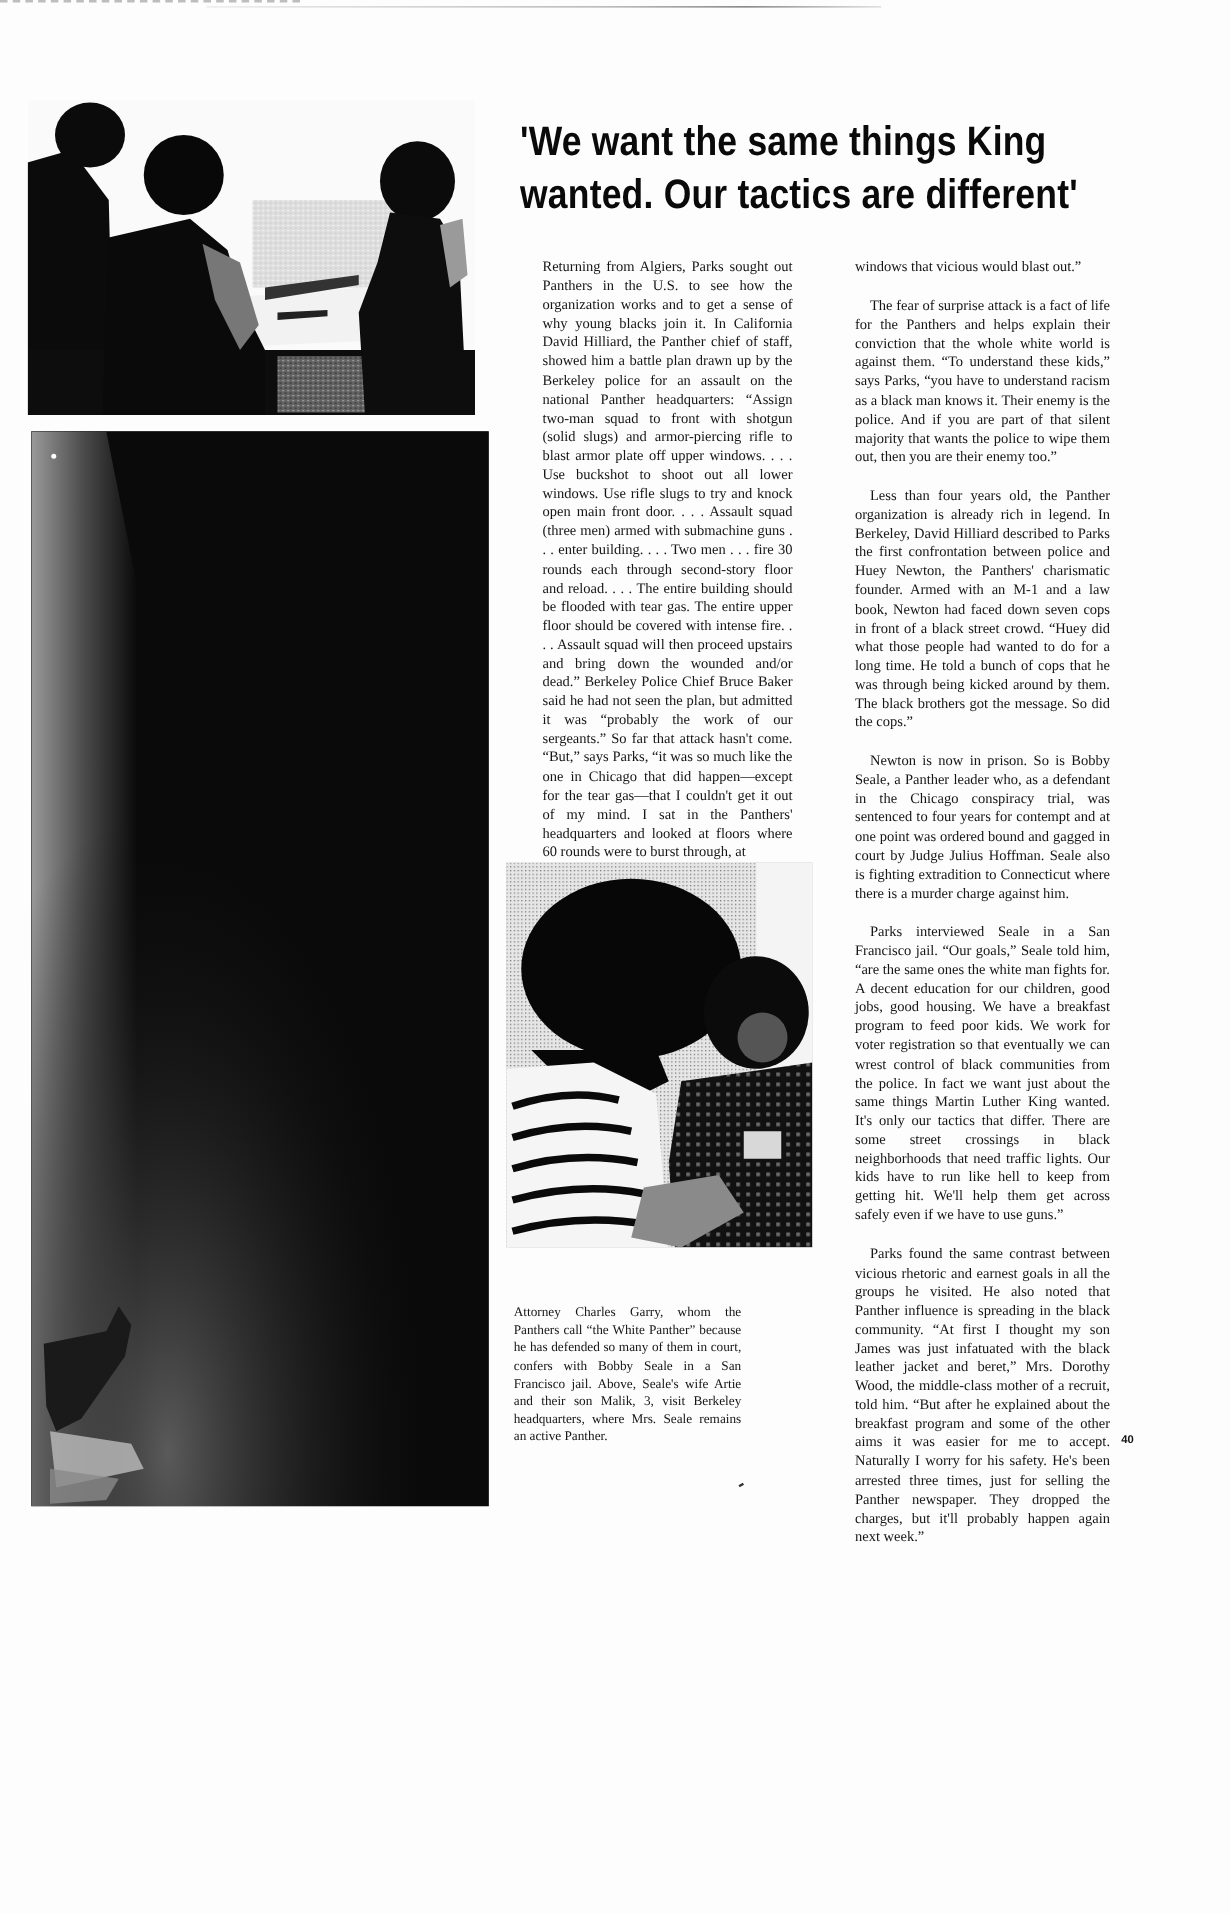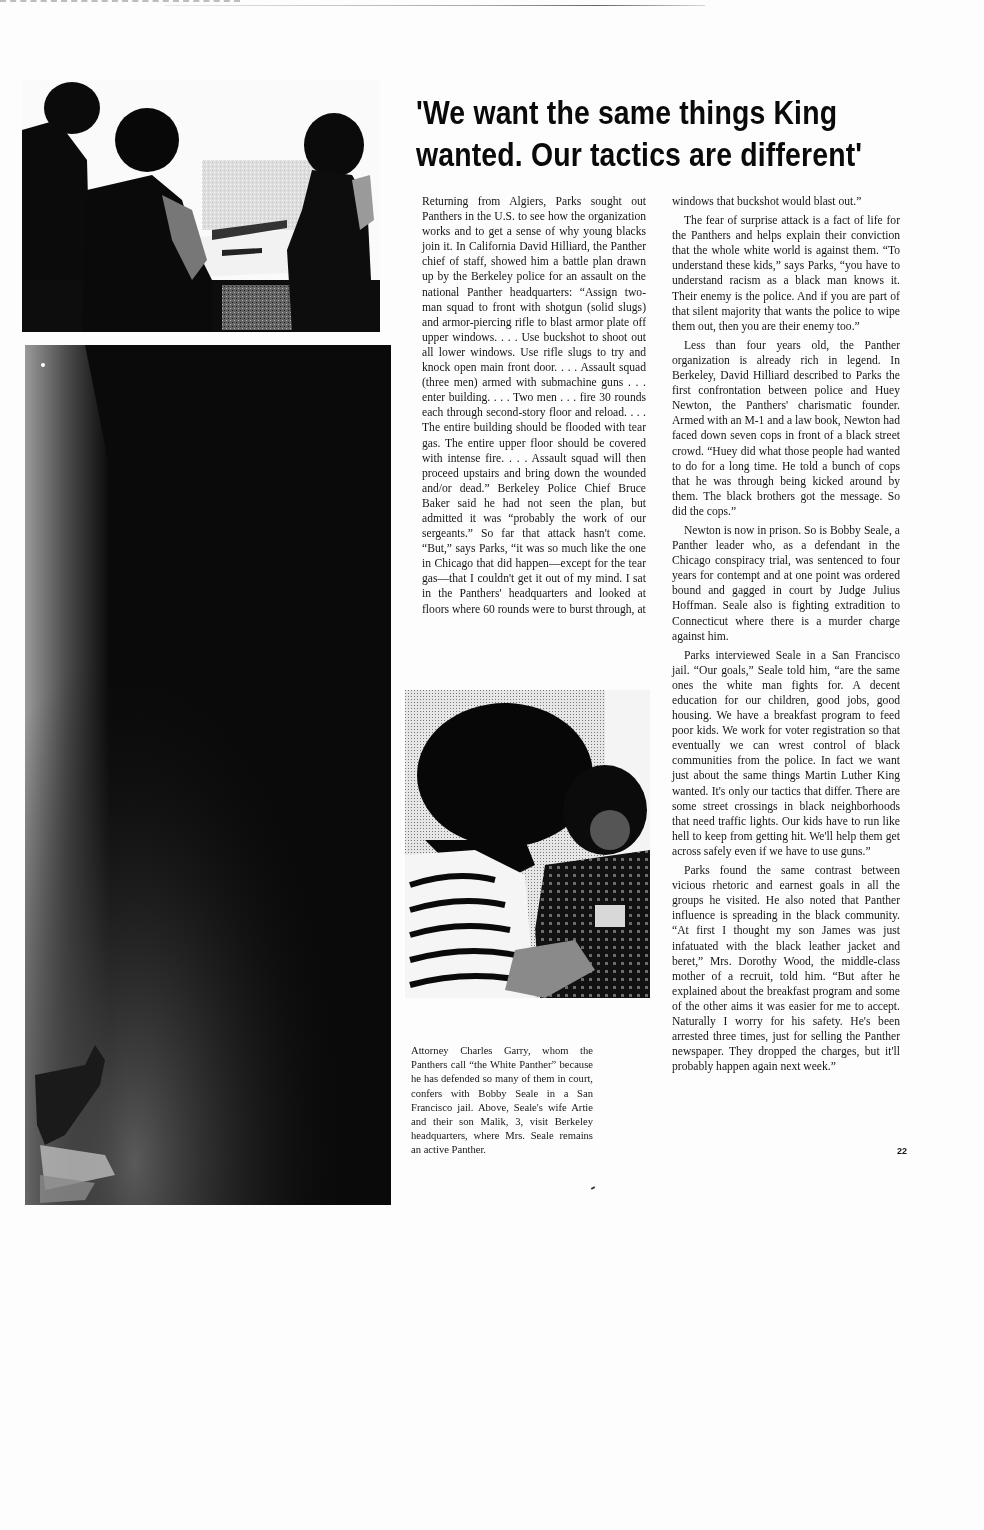--- a/index.html
+++ b/index.html
@@ -13,21 +13,21 @@
   .photo-top { left: 22px; top: 80px; width: 358px; height: 252px; background: #fff; }
   .photo-tall { left: 25px; top: 345px; width: 366px; height: 860px; background: #0a0a0a; }
   .photo-child { left: 405px; top: 690px; width: 245px; height: 308px; background: #d8d8d8; }
 
   .headline { position: absolute; left: 416px; top: 92px; width: 450px; margin: 0;
     font-family: "Liberation Sans", sans-serif; font-weight: 700; font-size: 33px; line-height: 42px;
     transform: scaleX(0.86); transform-origin: left top; letter-spacing: 0.2px; color: #0a0a0a; }
   .headline span { display: block; white-space: nowrap; }
 
   .col { position: absolute; font-size: 11.6px; line-height: 15.1px; text-align: justify; }
-  .col p { margin: 4px; }
+  .col p { margin: 16px; }
   .col p.indent { text-indent: 12px; }
   .col1 { left: 418px; top: 190px; width: 232px; }
   .col2 { left: 668px; top: 190px; width: 236px; }
 
   .caption { position: absolute; left: 411px; top: 1044px; width: 182px; font-size: 10.6px; line-height: 14.2px; text-align: justify; }
   .page-number { position: absolute; left: 897px; top: 1146px; font-family: "Liberation Sans", sans-serif; font-weight: 700; font-size: 9px; }
   .speck { position: absolute; left: 591px; top: 1187px; width: 4px; height: 2px; background: #333; transform: rotate(-30deg); }
 </style>
 </head>
 <body>
@@ -94,21 +94,21 @@
 <h1 class="headline">
   <span>'We want the same things King</span>
   <span>wanted. Our tactics are different'</span>
 </h1>
 
 <div class="col col1">
   <p>Returning from Algiers, Parks sought out Panthers in the U.S. to see how the organization works and to get a sense of why young blacks join it. In California David Hilliard, the Panther chief of staff, showed him a battle plan drawn up by the Berkeley police for an assault on the national Panther headquarters: “Assign two-man squad to front with shotgun (solid slugs) and armor-piercing rifle to blast armor plate off upper windows. . . . Use buckshot to shoot out all lower windows. Use rifle slugs to try and knock open main front door. . . . Assault squad (three men) armed with submachine guns . . . enter building. . . . Two men . . . fire 30 rounds each through second-story floor and reload. . . . The entire building should be flooded with tear gas. The entire upper floor should be covered with intense fire. . . . Assault squad will then proceed upstairs and bring down the wounded and/or dead.” Berkeley Police Chief Bruce Baker said he had not seen the plan, but admitted it was “probably the work of our sergeants.” So far that attack hasn't come. “But,” says Parks, “it was so much like the one in Chicago that did happen—except for the tear gas—that I couldn't get it out of my mind. I sat in the Panthers' headquarters and looked at floors where 60 rounds were to burst through, at</p>
 </div>
 
 <div class="col col2">
-  <p>windows that buckshot would blast out.”</p>
+  <p>windows that vicious would blast out.”</p>
   <p class="indent">The fear of surprise attack is a fact of life for the Panthers and helps explain their conviction that the whole white world is against them. “To understand these kids,” says Parks, “you have to understand racism as a black man knows it. Their enemy is the police. And if you are part of that silent majority that wants the police to wipe them out, then you are their enemy too.”</p>
   <p class="indent">Less than four years old, the Panther organization is already rich in legend. In Berkeley, David Hilliard described to Parks the first confrontation between police and Huey Newton, the Panthers' charismatic founder. Armed with an M-1 and a law book, Newton had faced down seven cops in front of a black street crowd. “Huey did what those people had wanted to do for a long time. He told a bunch of cops that he was through being kicked around by them. The black brothers got the message. So did the cops.”</p>
   <p class="indent">Newton is now in prison. So is Bobby Seale, a Panther leader who, as a defendant in the Chicago conspiracy trial, was sentenced to four years for contempt and at one point was ordered bound and gagged in court by Judge Julius Hoffman. Seale also is fighting extradition to Connecticut where there is a murder charge against him.</p>
   <p class="indent">Parks interviewed Seale in a San Francisco jail. “Our goals,” Seale told him, “are the same ones the white man fights for. A decent education for our children, good jobs, good housing. We have a breakfast program to feed poor kids. We work for voter registration so that eventually we can wrest control of black communities from the police. In fact we want just about the same things Martin Luther King wanted. It's only our tactics that differ. There are some street crossings in black neighborhoods that need traffic lights. Our kids have to run like hell to keep from getting hit. We'll help them get across safely even if we have to use guns.”</p>
   <p class="indent">Parks found the same contrast between vicious rhetoric and earnest goals in all the groups he visited. He also noted that Panther influence is spreading in the black community. “At first I thought my son James was just infatuated with the black leather jacket and beret,” Mrs. Dorothy Wood, the middle-class mother of a recruit, told him. “But after he explained about the breakfast program and some of the other aims it was easier for me to accept. Naturally I worry for his safety. He's been arrested three times, just for selling the Panther newspaper. They dropped the charges, but it'll probably happen again next week.”</p>
 </div>
 
 <div class="photo photo-child">
   <svg width="245" height="308" viewBox="0 0 245 308">
     <defs>
@@ -140,14 +140,14 @@
     <ellipse cx="205" cy="140" rx="20" ry="20" fill="#555"></ellipse>
 
     <path d="M140,175 L245,160 L245,308 L135,308 L130,240 Z" fill="url(#check)"></path>
     <rect x="190" y="215" width="30" height="22" fill="#d8d8d8"></rect>
     <path d="M110,260 L170,250 L190,280 L140,308 L100,300 Z" fill="#8a8a8a"></path>
   </svg>
 </div>
 
 <div class="caption">Attorney Charles Garry, whom the Panthers call “the White Panther” because he has defended so many of them in court, confers with Bobby Seale in a San Francisco jail. Above, Seale's wife Artie and their son Malik, 3, visit Berkeley headquarters, where Mrs. Seale remains an active Panther.</div>
 
-<div class="page-number">22</div>
+<div class="page-number">40</div>
 <div class="speck"></div>
 
 </body></html>

